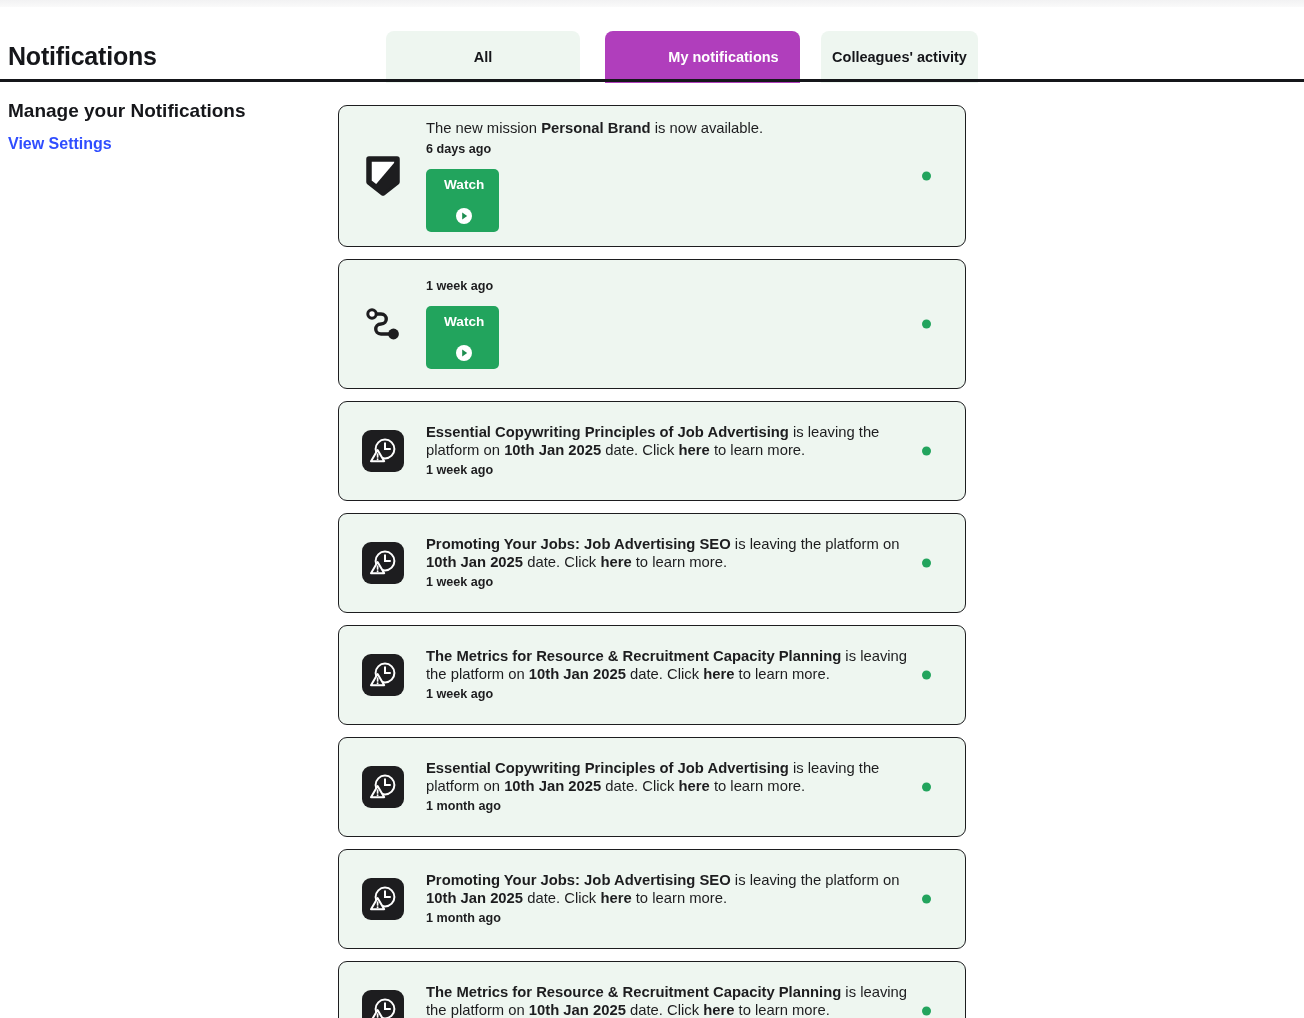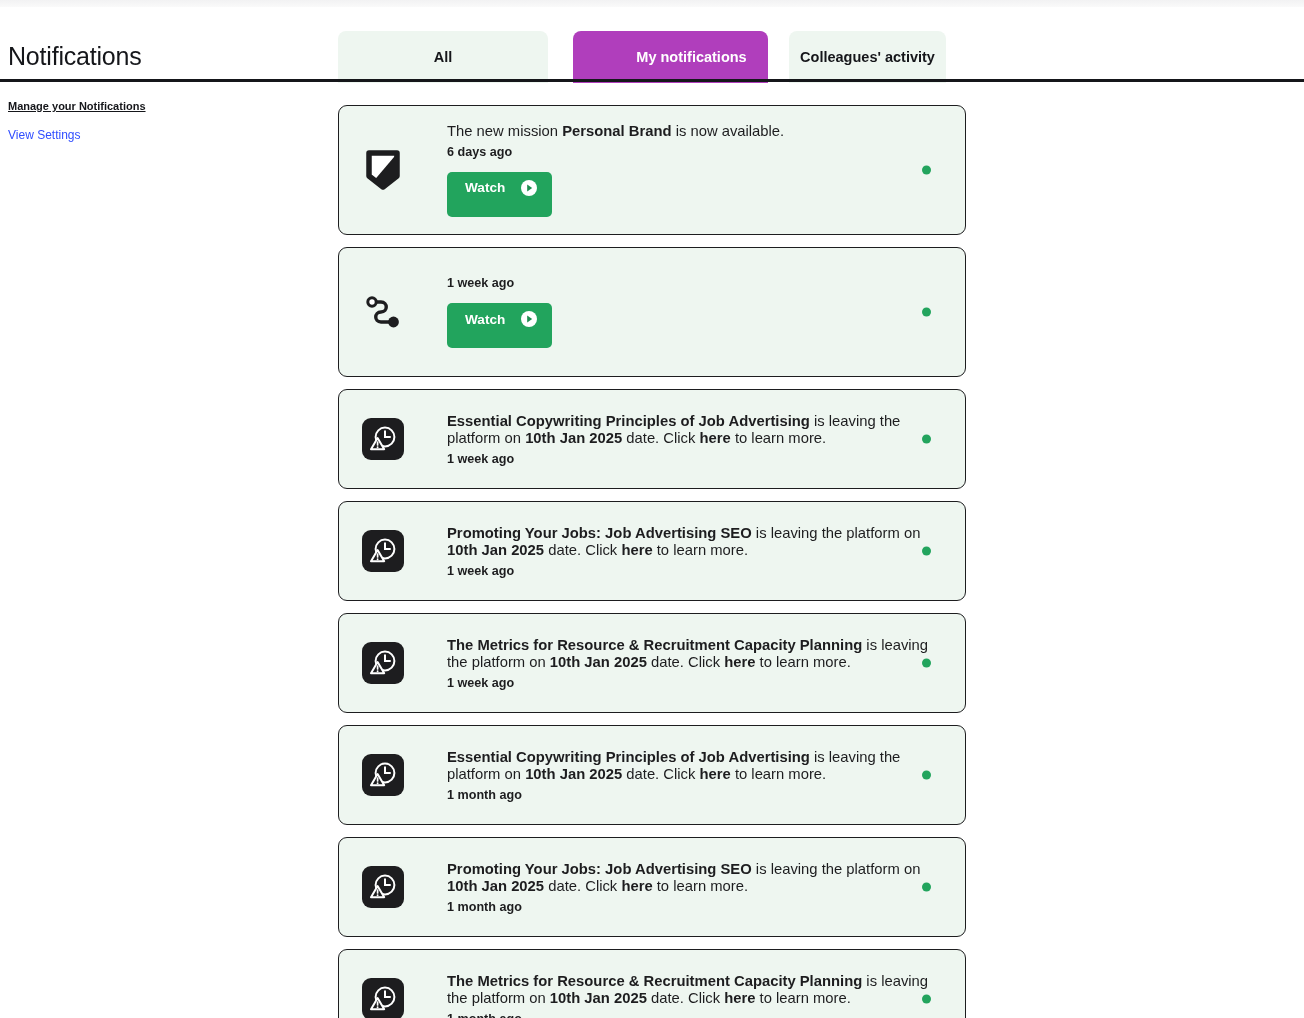--- a/index.html
+++ b/index.html
@@ -15,69 +15,68 @@
     width: 1304px; height: 7px;
     background: linear-gradient(to bottom, #f2f2f3, #fafafa);
   }
 
   
   .header {
     position: absolute; top: 7px; left: 0; width: 1304px; height: 74px;
   }
   .page-title {
     position: absolute; left: 8px; top: 35px;
-    font-size: 25px; font-weight: 400; color: #15161a;
+    font-size: 25px; font-weight: 700; color: #15161a;
     letter-spacing: -0.2px;
   }
   .tabs {
     position: absolute; left: 338px; top: 24px;
     display: flex; align-items: flex-start;
   }
   .tab {
     height: 52px;
     border-radius: 8px 8px 0 0;
     display: flex; align-items: center; justify-content: center;
     font-size: 14.5px; font-weight: 700; color: #15161a;
     background: #eef6f0;
     border: none; cursor: pointer;
     font-family: "Liberation Sans", sans-serif;
   }
-  .tab-all { width: 210px; margin-right: 25px; }
+  .tab-all { width: 194px; margin-right: 25px; margin-left: 48px; }
   .tab-mine { width: 195px; margin-right: 21px; background: #b03ebc; color: #ffffff; padding-left: 48px; }
   .tab-colleagues { width: 157px; }
 
   .hr {
     position: absolute; top: 79px; left: 0;
     width: 1304px; height: 3px; background: #15161a;
   }
 
   
   .sidebar { position: absolute; left: 8px; top: 100px; width: 300px; }
   .sidebar-heading {
-    font-size: 11px; font-weight: 700; color: #15161a; margin-bottom: 13px; text-decoration: underline;
+    font-size: 19px; font-weight: 700; color: #15161a; margin-bottom: 13px;
   }
   .sidebar-link {
-    font-size: 12px; font-weight: 400; color: #2f4dff;
+    font-size: 16px; font-weight: 700; color: #2f4dff;
     text-decoration: none; cursor: pointer; display: inline-block;
   }
 
   
   .list {
     position: absolute; left: 338px; top: 105px;
     width: 628px;
     display: flex; flex-direction: column; gap: 12px;
   }
   .card {
     position: relative;
     background: #eef6f0;
     border: 1.6px solid #1d1d1f;
     border-radius: 9px;
     display: flex; align-items: center;
     padding: 14px 18px 14px 22px;
-    gap: 21px;
   }
   .card.with-btn { min-height: 130px; }
   .card.plain { min-height: 100px; }
 
   .card-icon {
     flex: 0 0 44px; width: 44px; height: 44px;
     display: flex; align-items: center; justify-content: center;
     margin-right: 21px;
   }
   .card-body { flex: 1 1 auto; min-width: 0; padding-right: 18px; }
@@ -88,23 +87,24 @@
   .card-text b { font-weight: 700; }
   .card-time {
     font-size: 12.6px; font-weight: 700; color: #1d1d1f;
     margin: 0;
   }
   .watch-btn {
     margin-top: 13px;
     display: inline-flex; align-items: center; gap: 16px;
     background: #22a45d; color: #ffffff;
     border: none; border-radius: 5px;
-    padding: 8px 15px 21px 18px;
+    padding: 8px 15px 8px 18px;
     font-size: 13.6px; font-weight: 700; cursor: pointer;
     font-family: "Liberation Sans", sans-serif;
+    flex-direction: column;
   }
   .play-badge {
     width: 16px; height: 16px; border-radius: 50%;
     background: #ffffff;
     display: inline-flex; align-items: center; justify-content: center;
   }
   .dot-unread {
     position: absolute; right: 34px; top: 50%; transform: translateY(-50%);
     width: 9px; height: 9px; border-radius: 50%;
     background: #22a45d;

